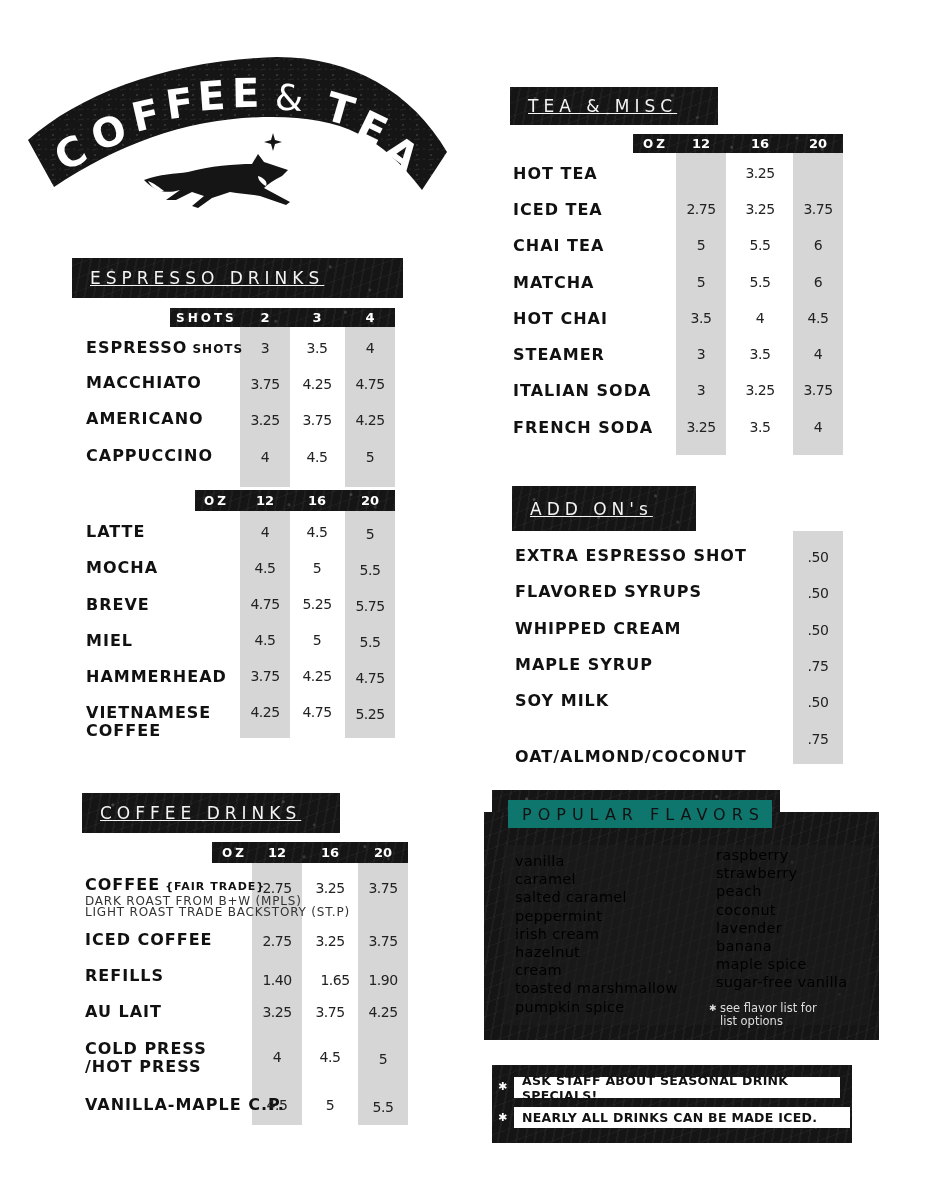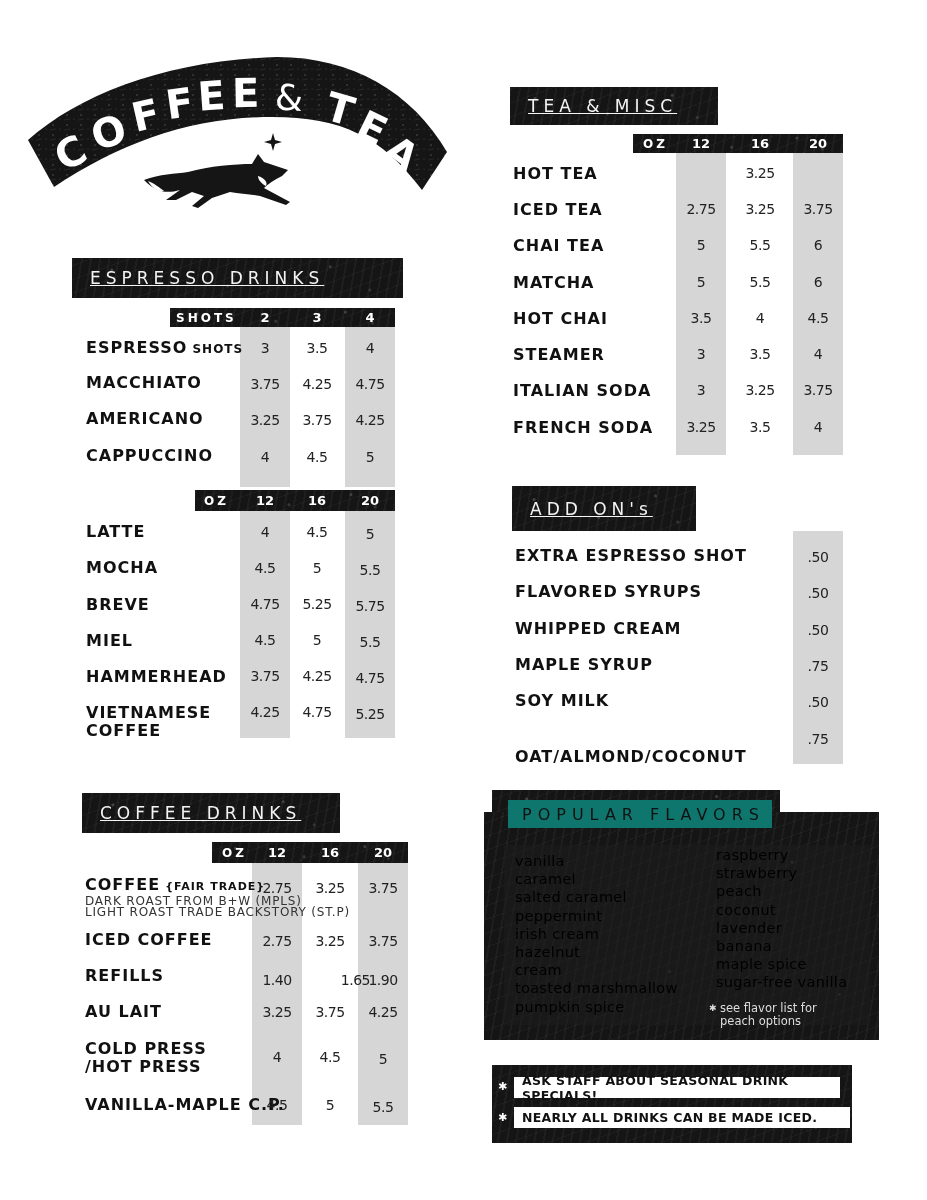--- a/index.html
+++ b/index.html
@@ -210,21 +210,21 @@
 <div class="abs price" style="left:305px;top:880px;">3.25</div>
 <div class="abs price" style="left:358px;top:880px;">3.75</div>
 
 <div class="abs item-name" style="left:85px;top:931px;">ICED COFFEE</div>
 <div class="abs price" style="left:252px;top:933px;">2.75</div>
 <div class="abs price" style="left:305px;top:933px;">3.25</div>
 <div class="abs price" style="left:358px;top:933px;">3.75</div>
 
 <div class="abs item-name" style="left:85px;top:967px;">REFILLS</div>
 <div class="abs price" style="left:252px;top:972px;">1.40</div>
-<div class="abs price" style="left:320px;top:972px;text-align:right;">1.65</div>
+<div class="abs price" style="left:310px;top:972px;">1.65</div>
 <div class="abs price" style="left:358px;top:972px;">1.90</div>
 
 <div class="abs item-name" style="left:85px;top:1003px;">AU LAIT</div>
 <div class="abs price" style="left:252px;top:1004px;">3.25</div>
 <div class="abs price" style="left:305px;top:1004px;">3.75</div>
 <div class="abs price" style="left:358px;top:1004px;">4.25</div>
 
 <div class="abs" style="left:85px;top:1040px;">
   <div class="item-name">COLD PRESS</div>
   <div class="item-name">/HOT PRESS</div>
@@ -329,20 +329,20 @@
   <div>peach</div>
   <div>coconut</div>
   <div>lavender</div>
   <div>banana</div>
   <div>maple spice</div>
   <div>sugar-free vanilla</div>
 </div>
 <div class="abs flav-note" style="left:720px;top:1002px;">
   <span class="star">✱</span>
   <div>see flavor list for</div>
-  <div>peach options</div>
+  <div>list options</div>
 </div>
 
 <div class="abs tex notice-box"></div>
 <div class="abs bullet" style="left:498px;top:1080px;">✱</div>
 <div class="abs notice" style="left:514px;top:1077px;width:326px;">ASK STAFF ABOUT SEASONAL DRINK SPECIALS!</div>
 <div class="abs bullet" style="left:498px;top:1111px;">✱</div>
 <div class="abs notice" style="left:514px;top:1107px;width:336px;">NEARLY ALL DRINKS CAN BE MADE ICED.</div>
 
 </body></html>

